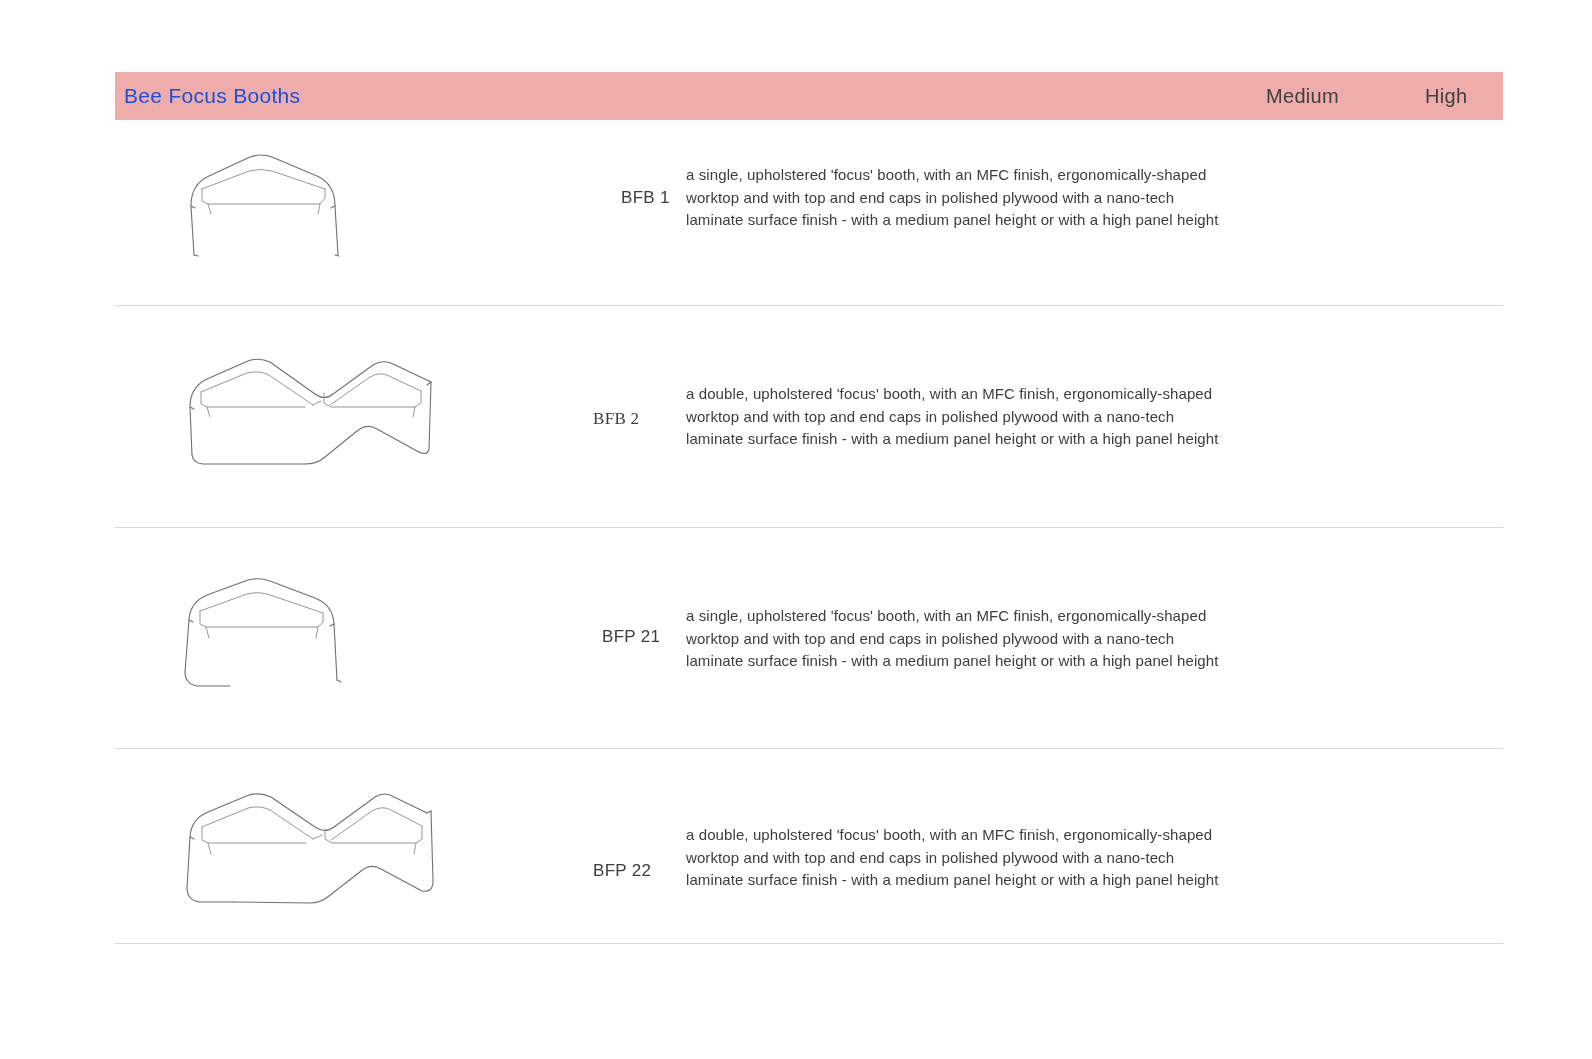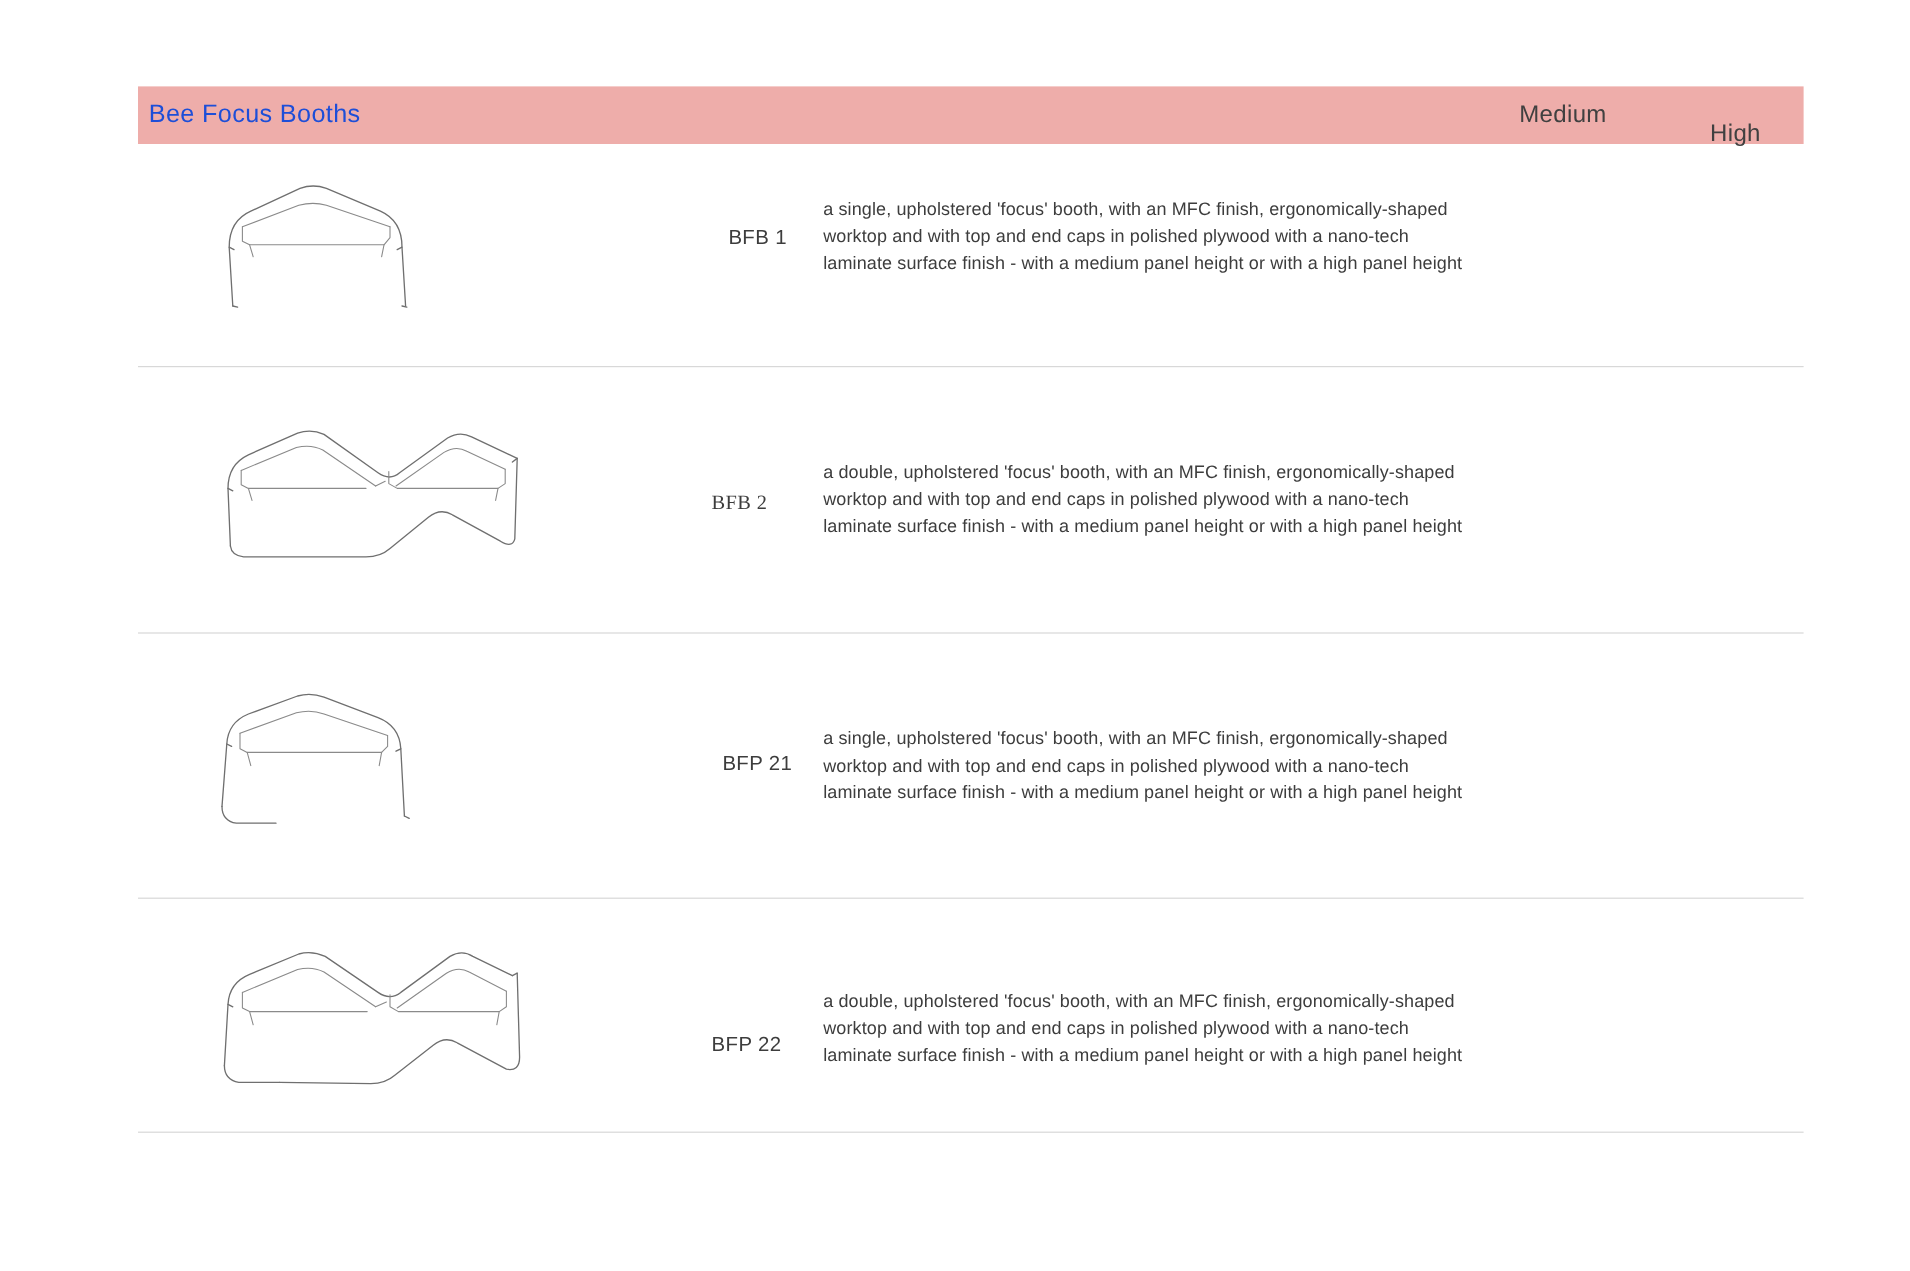--- a/index.html
+++ b/index.html
@@ -46,21 +46,21 @@
   .header-col {
     position: absolute;
     top: 50%;
     transform: translateY(-50%);
     font-size: 20px;
     font-weight: 400;
     color: #404040;
     letter-spacing: 0.3px;
   }
   .header-col.medium { left: 1151px; }
-  .header-col.high   { left: 1310px; margin-top: 16px; }
+  .header-col.high   { left: 1310px; }
 
   
   .row {
     position: absolute;
     left: 115px;
     width: 1388px;
   }
   .row-inner {
     position: relative;
     height: 100%;
@@ -99,21 +99,21 @@
   #row-1 { top: 305px; height: 222px; }
   #row-2 { top: 527px; height: 221px; }
   #row-3 { top: 748px; height: 195px; }
 
   #div-0 { top: 305px; }
   #div-1 { top: 527px; }
   #div-2 { top: 748px; }
   #div-3 { top: 943px; }
 
   #row-0 .thumb { top: 20px; }
-  #row-0 .code  { left: 492px; top: 68px; }
+  #row-0 .code  { left: 506px; top: 68px; }
   #row-0 .desc  { top: 44px; }
 
   #row-1 .thumb { top: 40px; }
   #row-1 .code  { left: 478px; top: 104px; font-family: Liberation Serif, serif; }
   #row-1 .desc  { top: 78px; }
 
   #row-2 .thumb { top: 45px; }
   #row-2 .code  { left: 487px; top: 100px; }
   #row-2 .desc  { top: 78px; }
 

